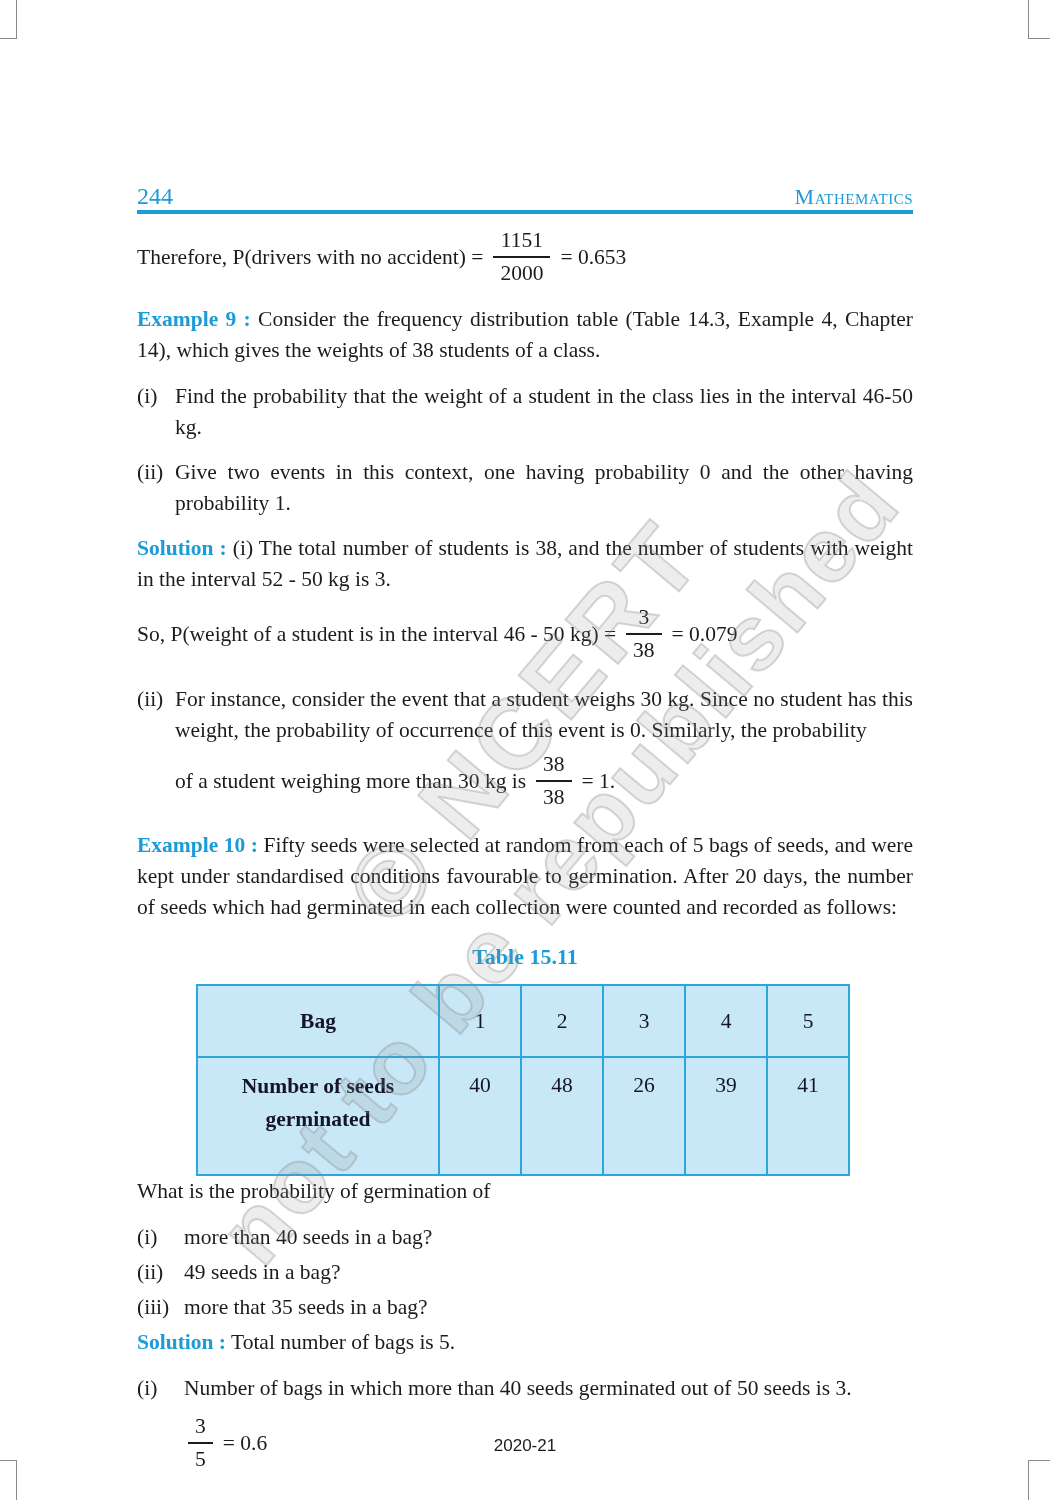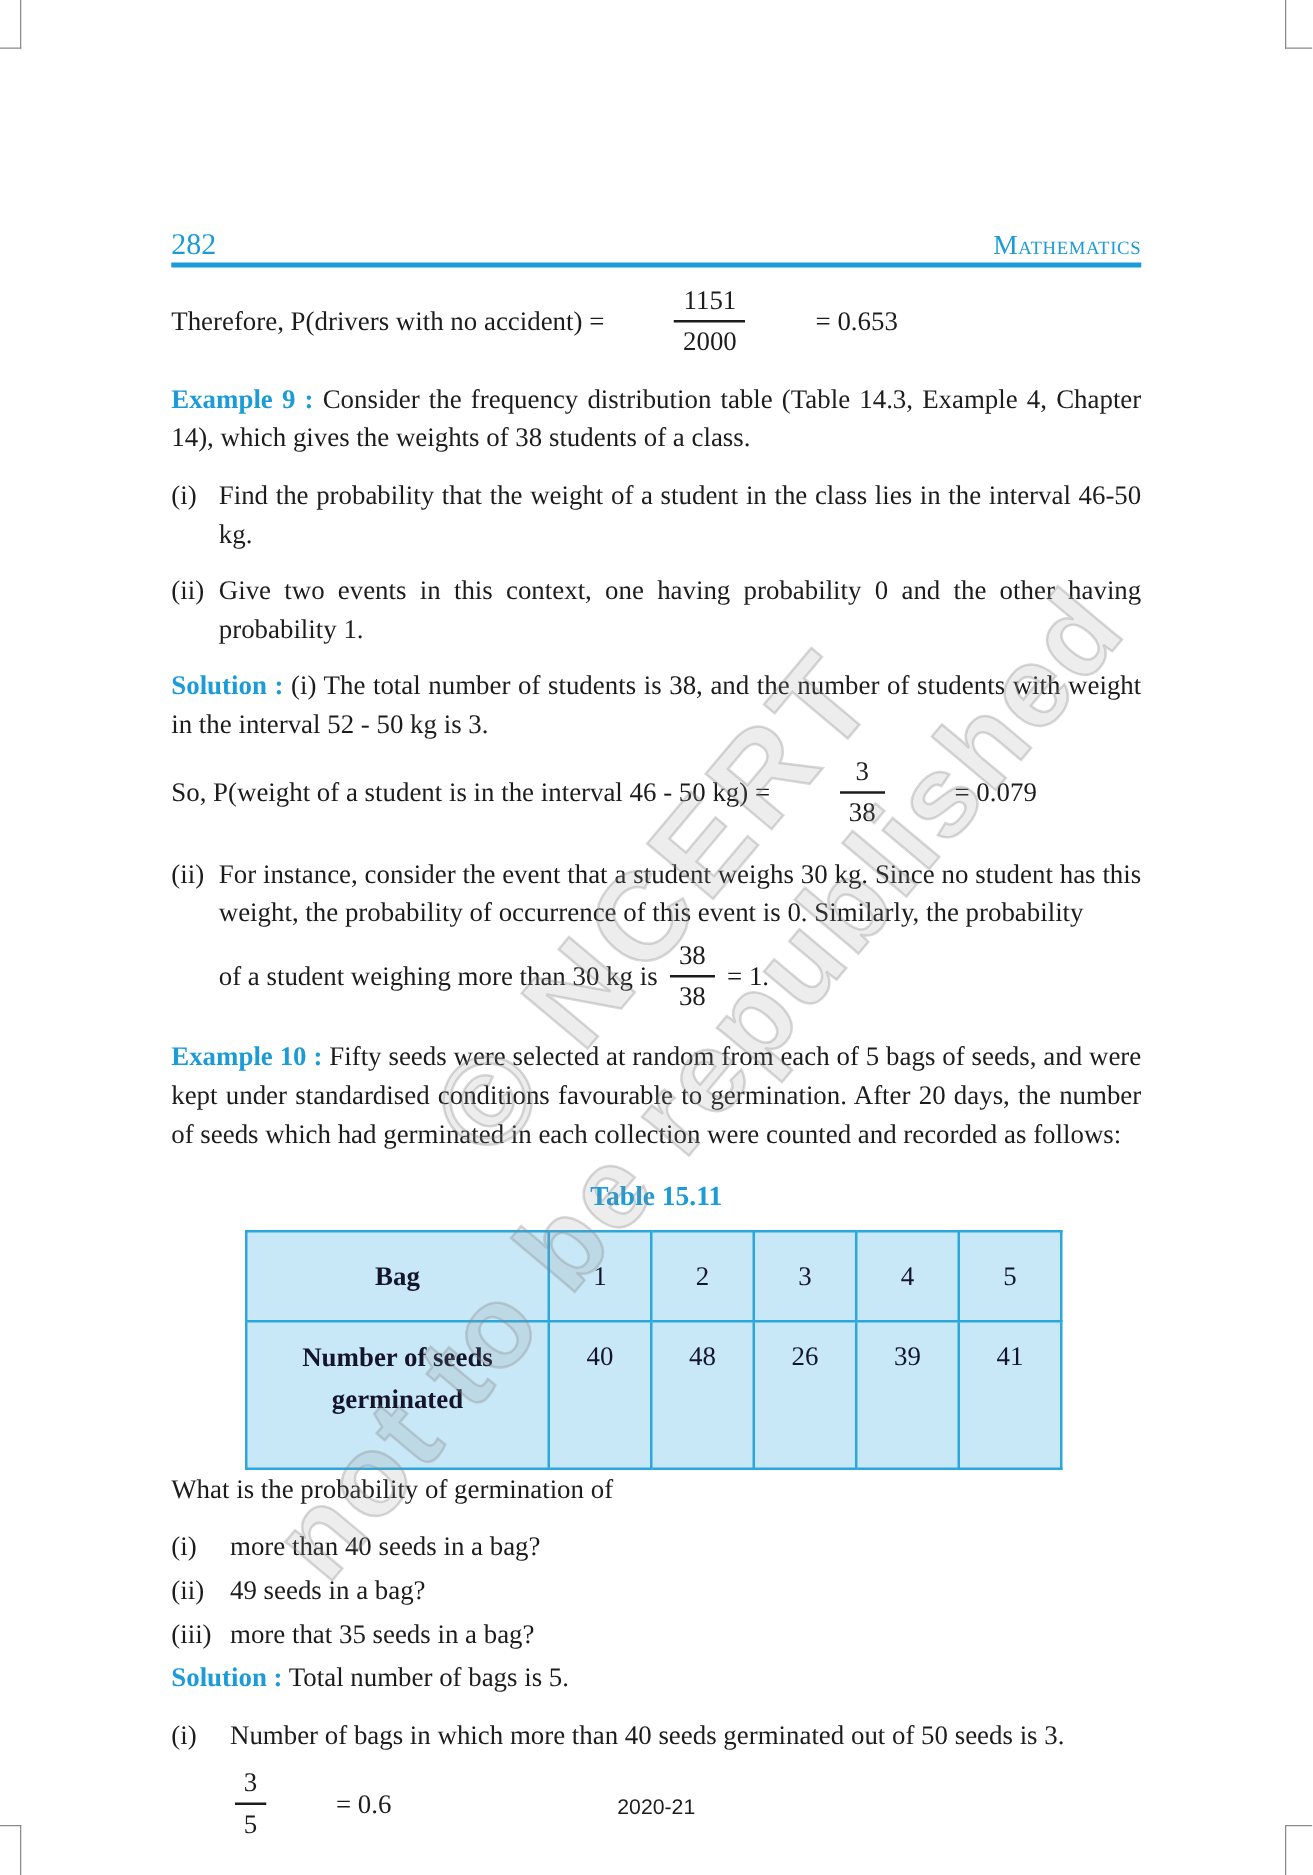--- a/index.html
+++ b/index.html
@@ -28,21 +28,21 @@
   .content{position:absolute; left:137px; top:226px; width:776px; font-size:21.5px; line-height:31px; text-align:justify;}
   .lbl{color:#1b9bd7; font-weight:bold;}
   p.para{margin:0 0 15px 0;}
 
   .item{display:flex; margin:0 0 14px 0;}
   .item .marker{flex:0 0 38px; text-align:left;}
   .item .ibody{flex:1; text-align:justify;}
   .item.wide .marker{flex:0 0 47px;}
 
   
-  .eqrow{display:flex; align-items:center; text-align:left; margin:0 0 16px 0;gap:46px;}
+  .eqrow{display:flex; align-items:center; text-align:left; margin:0 0 16px 0;}
   .eqrow .etext{white-space:pre-wrap;}
   .frac{display:inline-flex; flex-direction:column; align-items:center; margin:0 10px; line-height:27px; vertical-align:middle;}
   .frac .num{padding:1px 7px 2px 7px;}
   .frac .den{border-top:2px solid #1c1c1c; padding:2px 7px 1px 7px;}
   .eq-inline{display:flex; align-items:center; margin-top:4px; text-align:left;}
 
   
   .tbl-title{text-align:center; color:#1b9bd7; font-weight:bold; font-size:22px; margin:4px 0 12px 0;}
   table.seeds{border-collapse:collapse; margin:0 0 0 59px; table-layout:fixed;}
   table.seeds td{
@@ -81,21 +81,21 @@
   <div class="crop tl-v"></div>
   <div class="crop tl-h"></div>
   <div class="crop tr-v"></div>
   <div class="crop tr-h"></div>
   <div class="crop bl-v"></div>
   <div class="crop bl-h"></div>
   <div class="crop br-v"></div>
   <div class="crop br-h"></div>
 
   <div class="hdr">
-    <span class="pageno">282</span>
+    <span class="pageno">244</span>
     <span class="booktitle">Mathematics</span>
   </div>
   <div class="hdr-rule"></div>
 
   <div class="content">
 
     <div class="eqrow">
       <span class="etext">Therefore, P(drivers with no accident) =</span>
       <span class="frac">
         <span class="num">1151</span>

